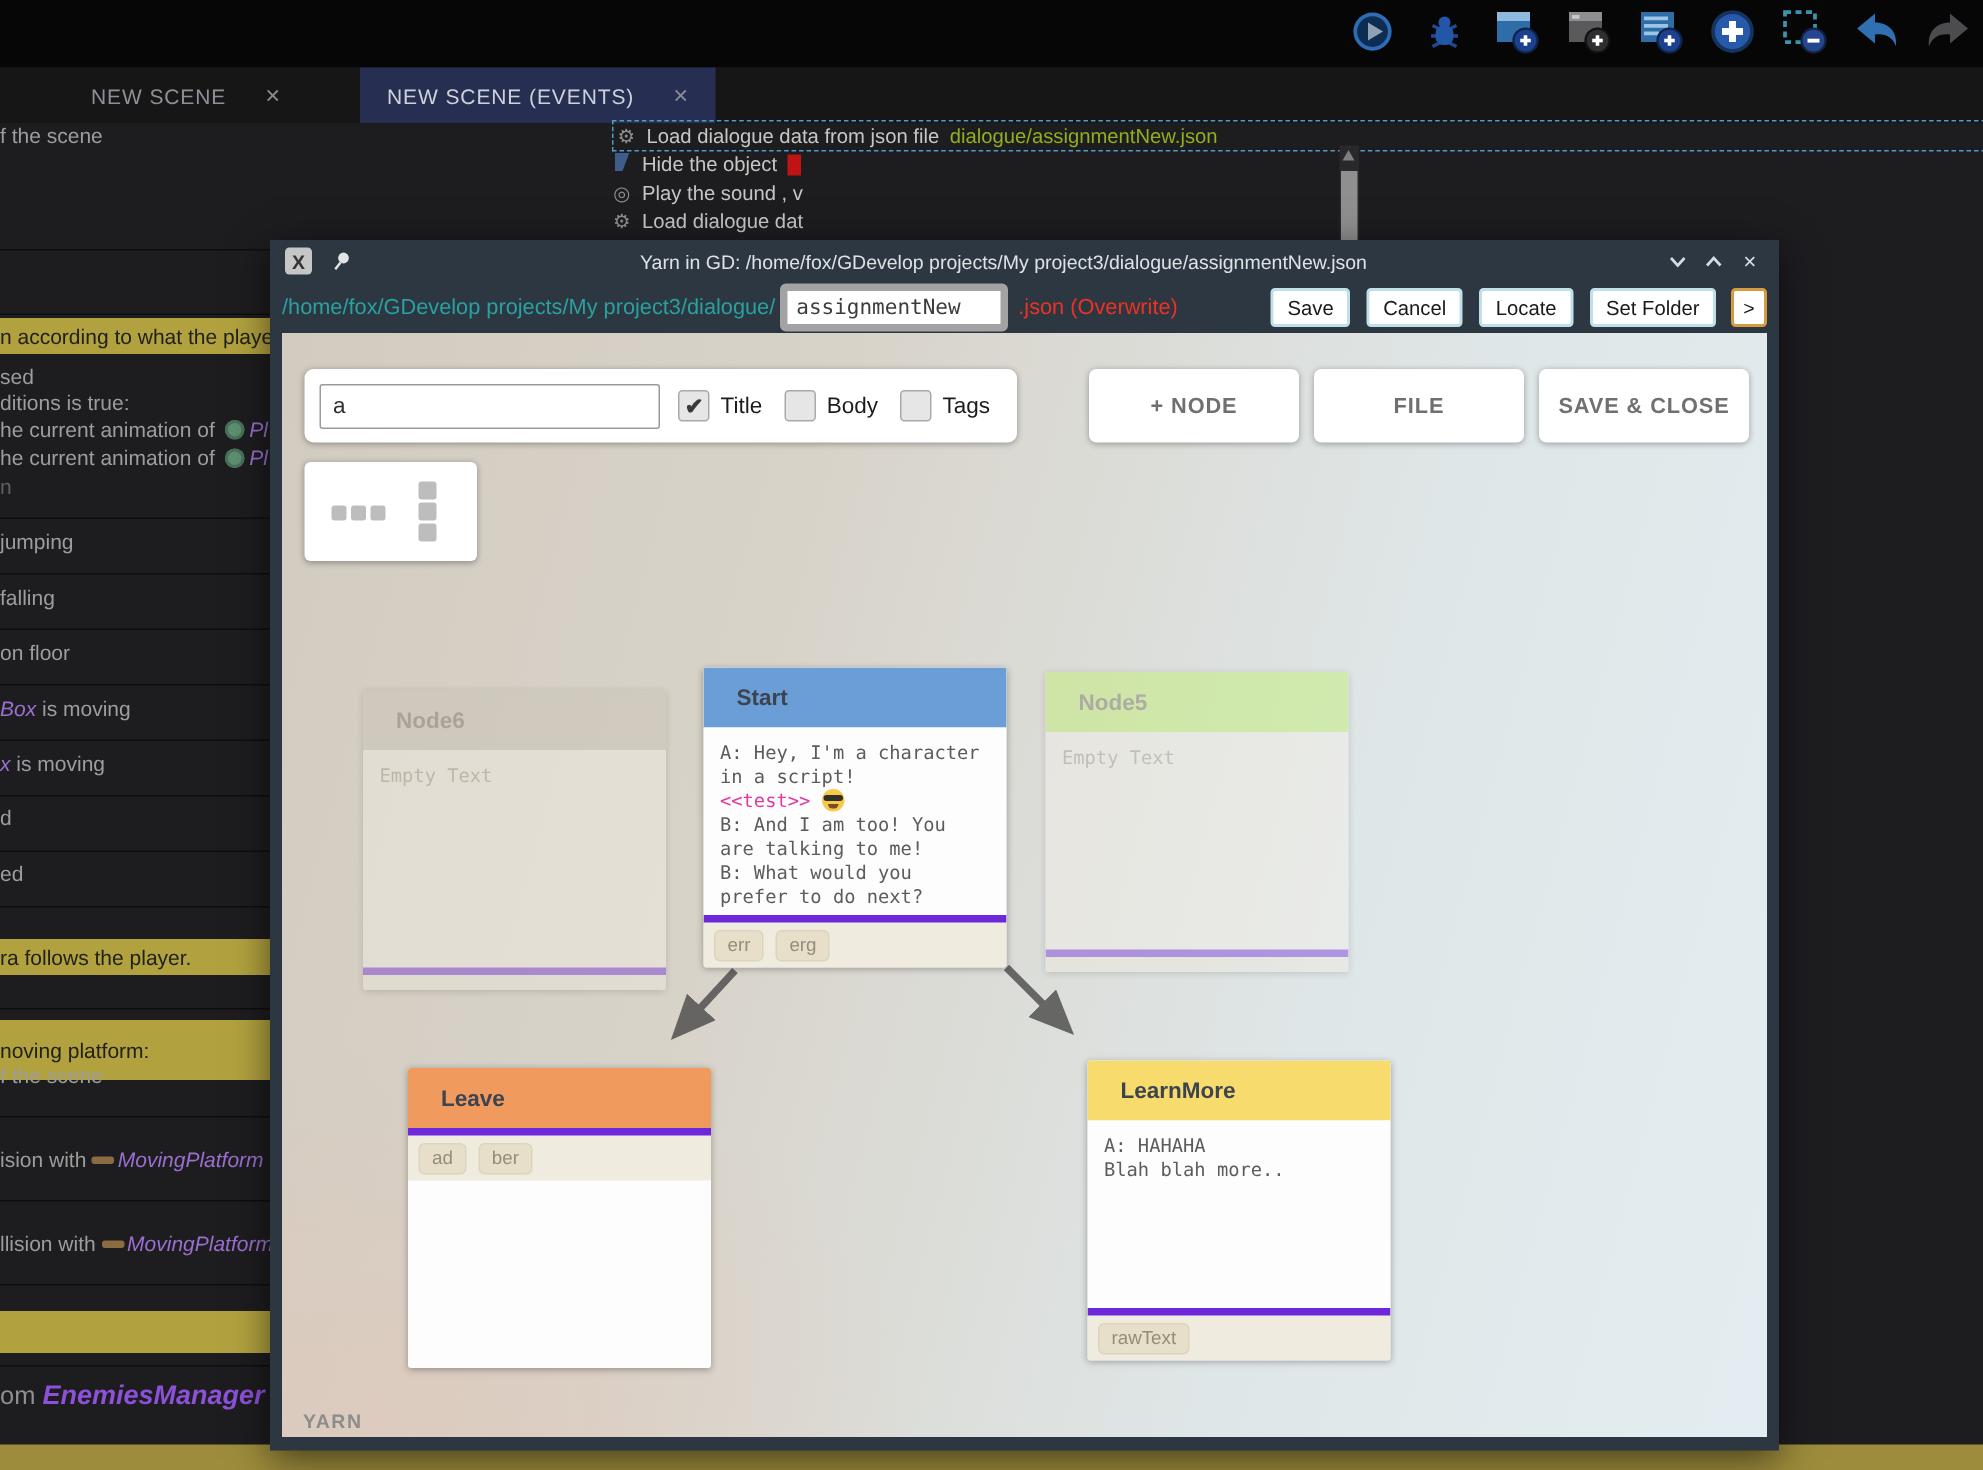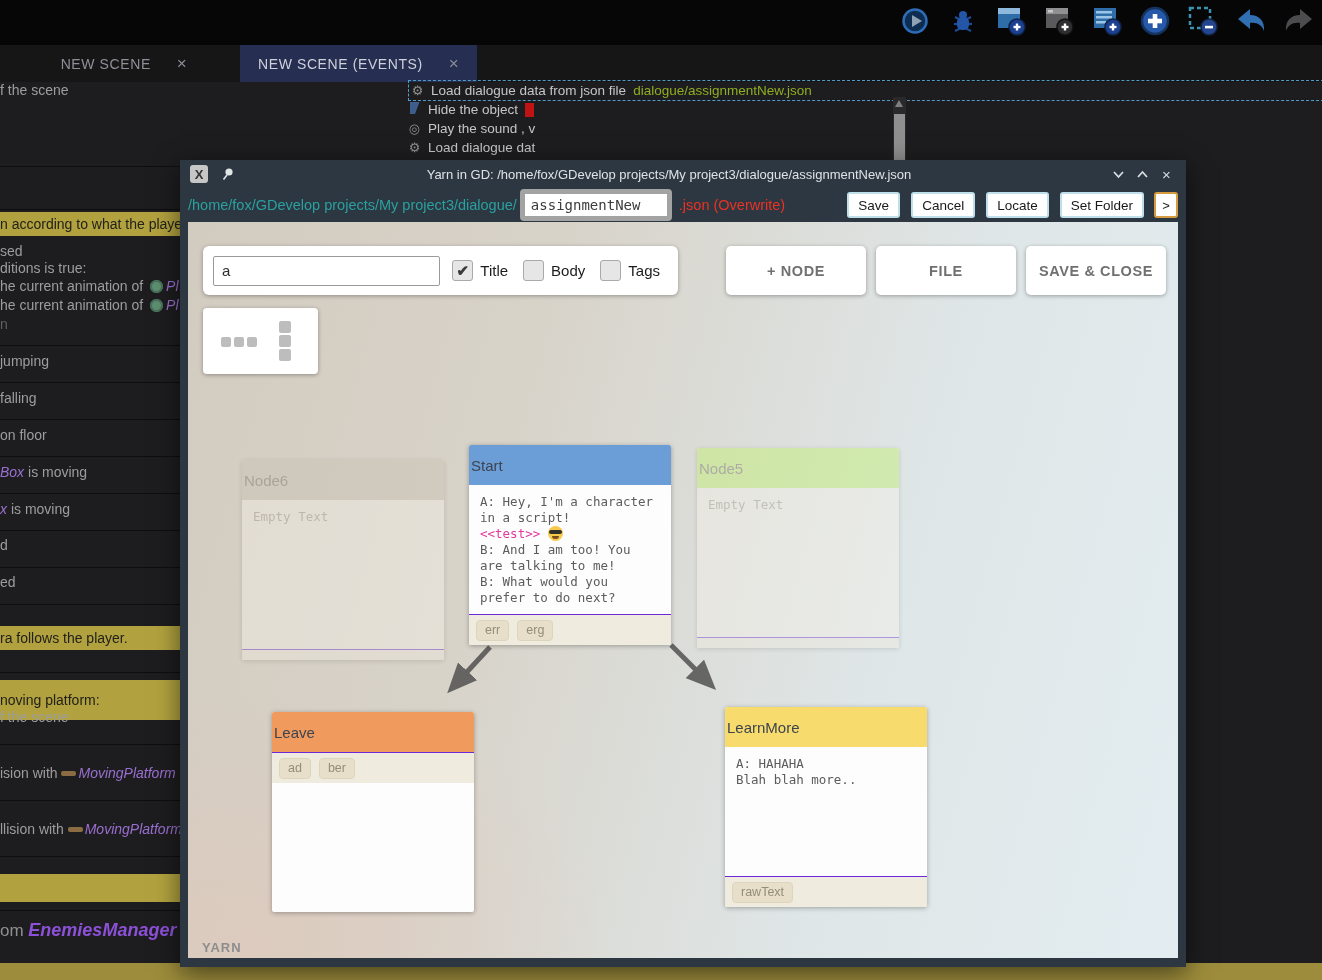--- a/index.html
+++ b/index.html
@@ -97,30 +97,30 @@
           box-shadow:0 1px 4px rgba(0,0,0,.32);}
   .hdots{position:absolute;left:18px;top:29px;display:flex;gap:3px;}
   .hdots i{width:10px;height:10px;background:#bdbdbd;border-radius:2px;}
   .vdots{position:absolute;left:76px;top:13px;display:flex;flex-direction:column;gap:2px;}
   .vdots i{width:12px;height:12px;background:#bdbdbd;border-radius:2px;}
 
   .node{position:absolute;width:202px;height:200px;border-radius:2px;box-shadow:0 1px 5px rgba(0,0,0,.3);
         display:flex;flex-direction:column;overflow:hidden;background:#fdfdfd;}
   .node.faded{opacity:.42;}
   .node-header{height:40px;flex:0 0 40px;display:flex;align-items:center;}
-  .node-title{font-size:15px;font-weight:normal;color:#3c4450;padding-left:2px;}
+  .node-title{font-size:15px;font-weight:bold;color:#3c4450;padding-left:22px;}
   .node.faded .node-title{color:#6e685c;}
   .node-body{flex:1;background:#fdfdfd;padding:9px 11px;font-family:"DejaVu Sans Mono",monospace;
              font-size:12.5px;line-height:16px;color:#5c5c5c;overflow:hidden;white-space:pre;}
   .node.faded .node-body{background:#f7f3ea;color:#9d978a;}
   .node-body .cmd{color:#e23a9e;}
   .emj{display:inline-block;width:15px;height:15px;border-radius:50%;background:#f6c84c;position:relative;vertical-align:-3px;}
   .emj::before{content:"";position:absolute;left:1px;right:1px;top:4px;height:4px;background:#30302a;border-radius:2px;}
   .emj::after{content:"";position:absolute;left:4px;bottom:2px;width:7px;height:3px;border-radius:0 0 5px 5px;background:#7a4c20;}
-  .node-footer{flex:0 0 30px;background:#f0ebdf;border-top:1px solid #6d28d9;display:flex;align-items:center;
+  .node-footer{flex:0 0 30px;background:#f0ebdf;border-top:5px solid #6d28d9;display:flex;align-items:center;
                gap:8px;padding:0 7px;}
   .node.faded .node-footer{flex:0 0 10px;}
   .chip{background:#e7dfc9;border:1px solid #ddd4bc;border-radius:4px;color:#958c79;font-size:12.5px;
         padding:2px 8px;line-height:15px;}
   .watermark{position:absolute;left:14px;top:718px;font-size:13px;font-weight:bold;color:#8d8d8d;letter-spacing:1px;}
 </style>
 </head>
 <body>
 
 <div class="stage">

